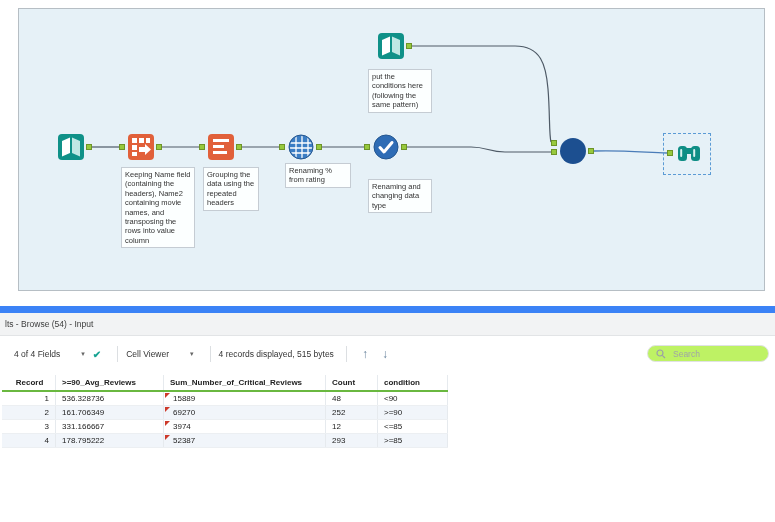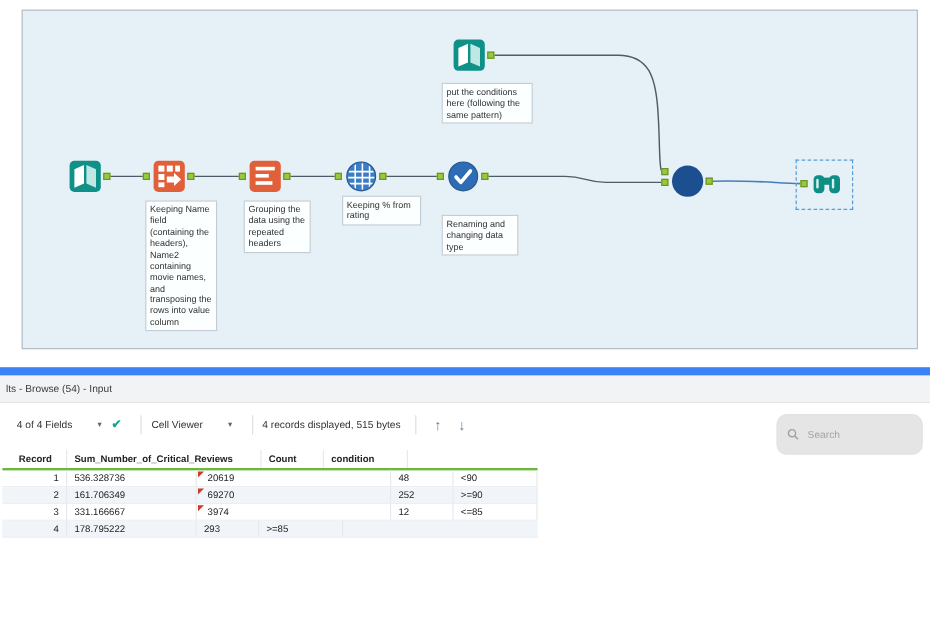--- a/index.html
+++ b/index.html
@@ -25,22 +25,22 @@
                   display:flex; align-items:center; padding-left:5px;
                   font-size:8.5px; color:#3c3c3c; }
   .toolbar { position:relative; height:36px; display:flex; align-items:center;
              padding-left:14px; font-size:8.5px; color:#333; background:#fff; }
   .dd { display:flex; align-items:center; gap:21px; cursor:pointer; margin-right:8px; white-space:nowrap; }
   .caret { font-size:7px; color:#666; }
   .check-ic { color:#17a392; font-weight:bold; font-size:10px; margin-right:8px; cursor:pointer; }
   .tsep { width:1px; height:16px; background:#dcdfe2; margin:0 8px; }
   .recinfo { white-space:nowrap; margin-right:4px; }
   .arrow-btn { font-size:12px; color:#68839c; margin:0 7px; cursor:pointer; }
-  .searchbox { position:absolute; right:6px; top:9px; width:122px; height:34px;
-               border-radius:9px; background:#e5e5e5; border:1px solid #e0e2e4;
+  .searchbox { position:absolute; right:6px; top:9px; width:122px; height:17px;
+               border-radius:9px; background:#bef264; border:1px solid #e0e2e4;
                display:flex; align-items:center; padding:0 8px; gap:5px; box-sizing:border-box; }
   .searchbox input { border:none; outline:none; background:transparent; width:85px;
                      font-size:8.5px; font-family:"Liberation Sans", sans-serif; color:#555; }
   .searchbox input::placeholder { color:#a0a4a8; }
 
   
   .grid { position:absolute; left:2px; top:62px; width:446px; }
   .grow { display:flex; height:13px; line-height:13px; font-size:8px; color:#222;
           border-bottom:1px solid #eceff2; }
   .grow.h { height:15px; line-height:15px; font-weight:bold; border-bottom:2px solid #6ab840; }
@@ -91,21 +91,21 @@
           <rect x="12" y="5" width="5" height="5"></rect>
           <rect x="19" y="5" width="4" height="5"></rect>
           <rect x="5" y="12" width="5" height="5"></rect>
           <rect x="5" y="19" width="5" height="4"></rect>
           <path d="M12 14 h6 v-3 l6 5.5 -6 5.5 v-3 h-6 Z"></path>
         </g>
       </svg>
     </div>
     <div class="anchor" style="left:100px; top:135px;"></div>
     <div class="anchor" style="left:137px; top:135px;"></div>
-    <div class="note" style="left:102px; top:158px; width:60px;">Keeping Name field (containing the headers), Name2 containing movie names, and transposing the rows into value column</div>
+    <div class="note" style="left:102px; top:158px; width:74px;">Keeping Name field (containing the headers), Name2 containing movie names, and transposing the rows into value column</div>
 
     <div class="tool" style="left:188px; top:124px;">
       <svg viewBox="0 0 28 28">
         <rect x="1" y="1" width="26" height="26" rx="4" fill="#e1603a"></rect>
         <g fill="#fff">
           <rect x="6" y="6" width="16" height="3"></rect>
           <rect x="6" y="12" width="11" height="3"></rect>
           <rect x="6" y="18" width="14" height="3"></rect>
         </g>
       </svg>
@@ -127,41 +127,41 @@
           <line x1="2" y1="15" x2="26" y2="15"></line>
           <line x1="2" y1="20" x2="26" y2="20"></line>
           <line x1="9" y1="2" x2="9" y2="26"></line>
           <line x1="15" y1="2" x2="15" y2="26"></line>
           <line x1="21" y1="2" x2="21" y2="26"></line>
         </g>
       </svg>
     </div>
     <div class="anchor" style="left:260px; top:135px;"></div>
     <div class="anchor" style="left:297px; top:135px;"></div>
-    <div class="note" style="left:266px; top:154px; width:66px;">Keeping % from rating</div>
+    <div class="note" style="left:266px; top:154px; width:66px;">Renaming % from rating</div>
 
     <div class="tool" style="left:353px; top:124px;">
       <svg viewBox="0 0 28 28">
         <circle cx="14" cy="14" r="12" fill="#2e6cb5" stroke="#24568f"></circle>
         <path d="M8 14.5 L12 19 L20 9.5" stroke="#fff" stroke-width="3" fill="none" stroke-linecap="round" stroke-linejoin="round"></path>
       </svg>
     </div>
     <div class="anchor" style="left:345px; top:135px;"></div>
     <div class="anchor" style="left:382px; top:135px;"></div>
     <div class="note" style="left:349px; top:170px; width:64px;">Renaming and changing data type</div>
 
     <div class="tool" style="left:358px; top:23px;">
       <svg viewBox="0 0 28 28">
         <rect x="1" y="1" width="26" height="26" rx="4" fill="#0f9188"></rect>
         <path d="M5 8 L13 4.5 V20 L5 23.5 Z" fill="#ffffff"></path>
         <path d="M23 8 L15 4.5 V20 L23 23.5 Z" fill="#bfe8e4"></path>
       </svg>
     </div>
     <div class="anchor" style="left:387px; top:34px;"></div>
-    <div class="note" style="left:349px; top:60px; width:76px;">put the conditions here (following the same pattern)</div>
+    <div class="note" style="left:349px; top:60px; width:64px;">put the conditions here (following the same pattern)</div>
 
     <div class="tool" style="left:540px; top:128px;">
       <svg viewBox="0 0 28 28">
         <circle cx="14" cy="14" r="13" fill="#1c4f90"></circle>
       </svg>
     </div>
     <div class="anchor" style="left:532px; top:131px;"></div>
     <div class="anchor" style="left:532px; top:140px;"></div>
     <div class="anchor" style="left:569px; top:139px;"></div>
 
@@ -207,29 +207,30 @@
           <circle cx="4" cy="4" r="3" fill="none" stroke="#9aa0a6" stroke-width="1.2"></circle>
           <line x1="6.3" y1="6.3" x2="9" y2="9" stroke="#9aa0a6" stroke-width="1.2"></line>
         </svg>
         <input type="text" placeholder="Search" style="">
       </span>
     </div>
 
     <div class="grid">
       <div class="grow h">
         <div class="cell c0">Record</div>
+        <div class="cell c1">&gt;=90_Avg_Reviews</div>
         <div class="cell c2">Sum_Number_of_Critical_Reviews</div>
         <div class="cell c3">Count</div>
         <div class="cell c4">condition</div>
       </div>
 
       <div class="grow">
         <div class="cell c0">1</div>
         <div class="cell c1">536.328736</div>
-        <div class="cell c2"><span class="flag"></span><span>20619</span></div>
+        <div class="cell c2"><span class="flag"></span><span>15889</span></div>
         <div class="cell c3">48</div>
         <div class="cell c4">&lt;90</div>
       </div>
 
       <div class="grow stripe">
         <div class="cell c0">2</div>
         <div class="cell c1">161.706349</div>
         <div class="cell c2"><span class="flag"></span><span>69270</span></div>
         <div class="cell c3">252</div>
         <div class="cell c4">&gt;=90</div>
@@ -239,18 +240,19 @@
         <div class="cell c0">3</div>
         <div class="cell c1">331.166667</div>
         <div class="cell c2"><span class="flag"></span><span>3974</span></div>
         <div class="cell c3">12</div>
         <div class="cell c4">&lt;=85</div>
       </div>
 
       <div class="grow stripe">
         <div class="cell c0">4</div>
         <div class="cell c1">178.795222</div>
+        <div class="cell c2"><span class="flag"></span><span>52387</span></div>
         <div class="cell c3">293</div>
         <div class="cell c4">&gt;=85</div>
       </div>
     </div>
   </div>
 </div>
 
 </body></html>

